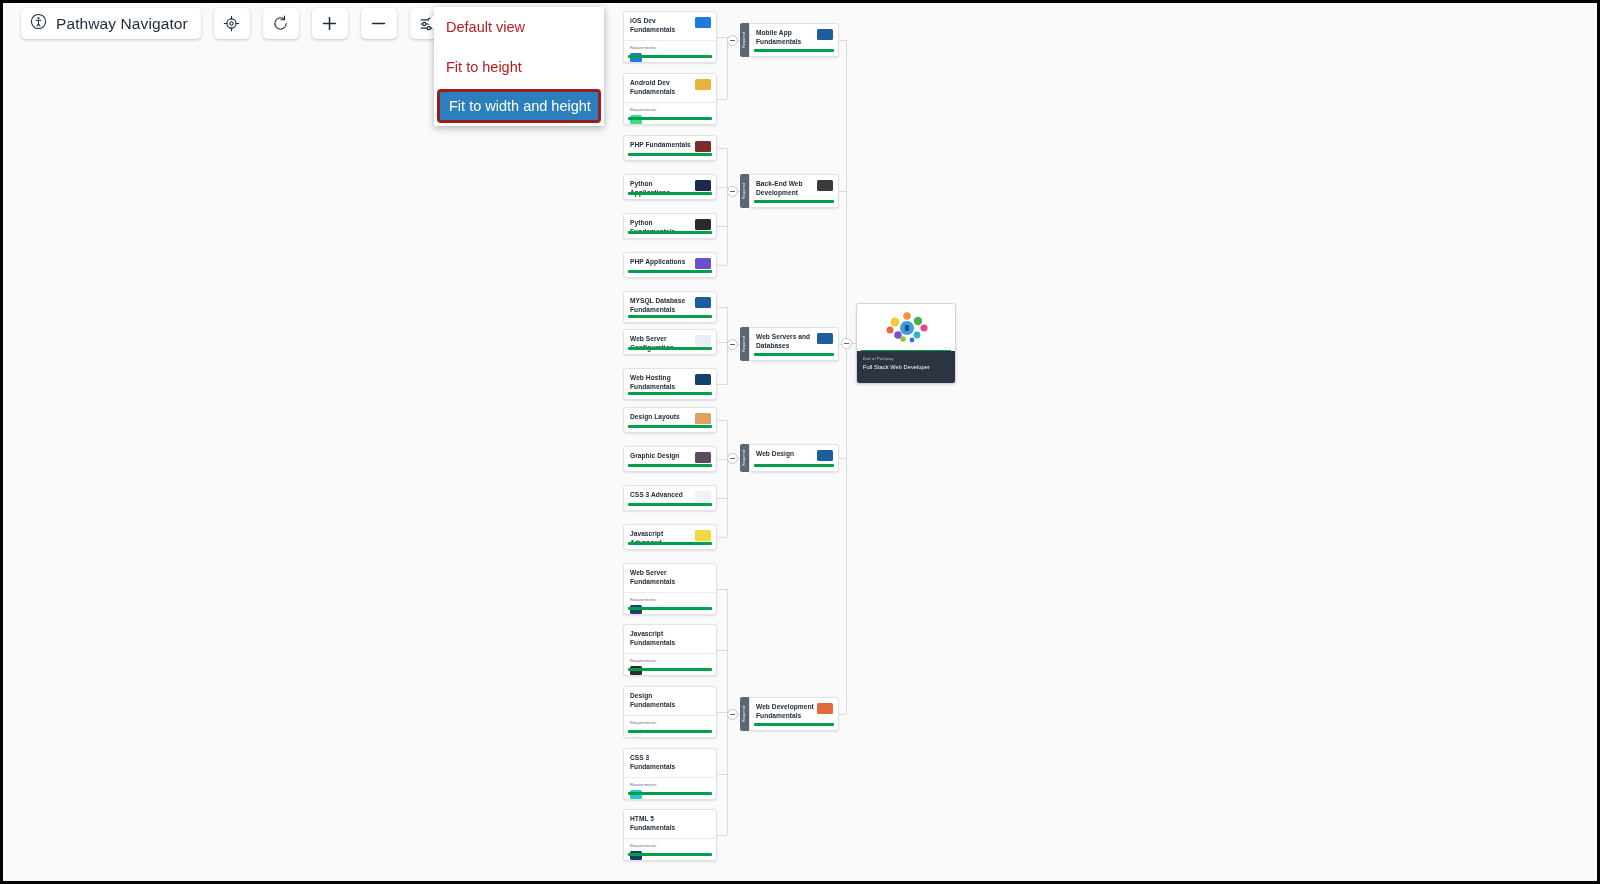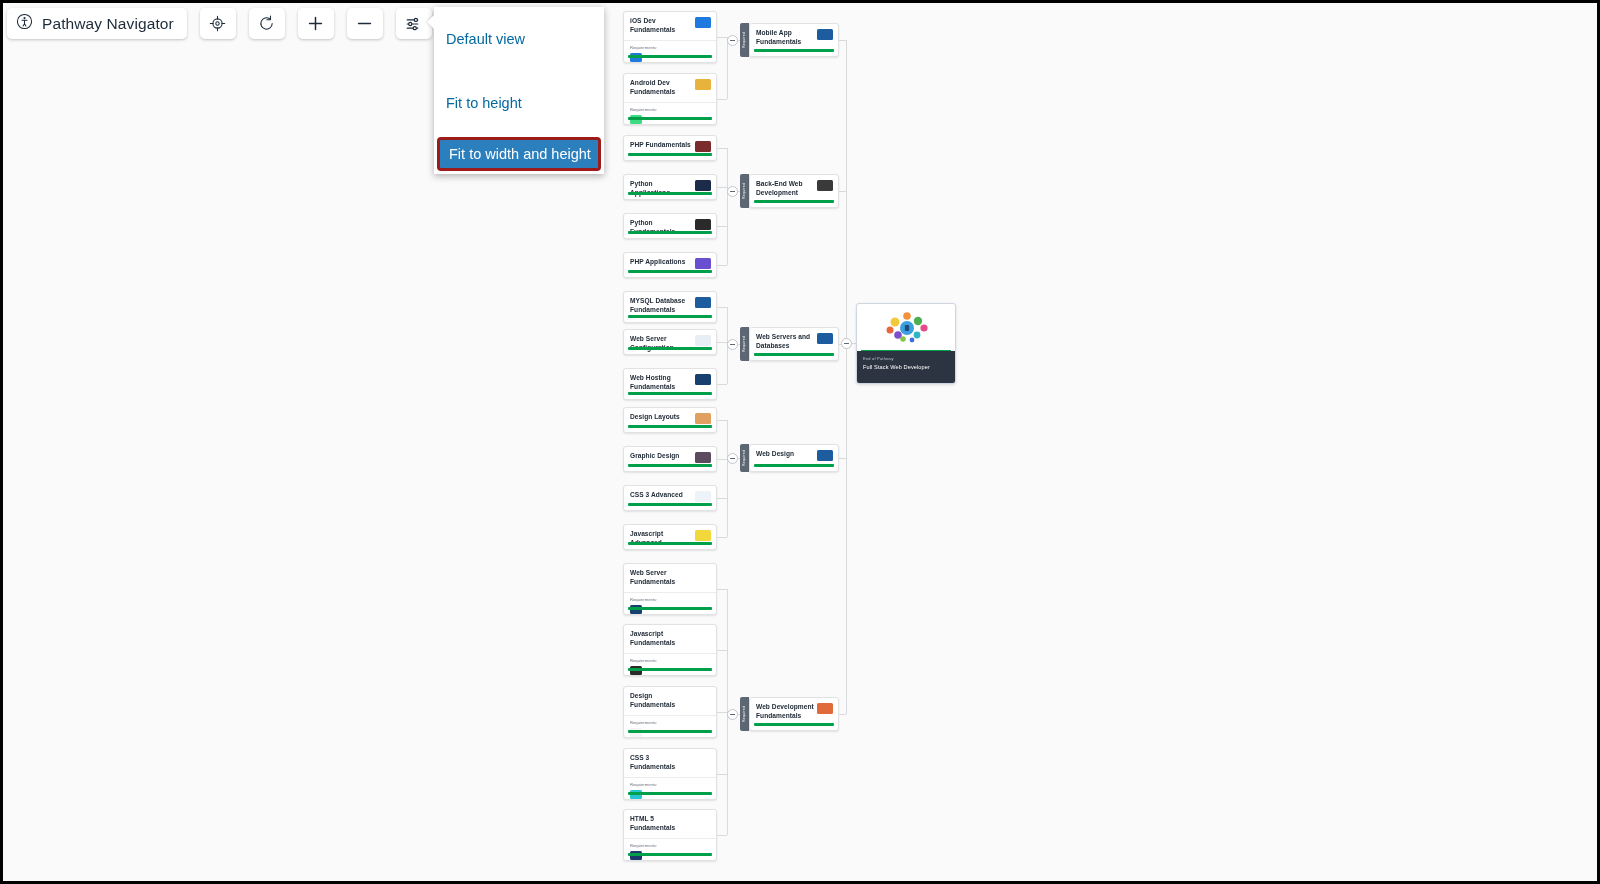--- a/index.html
+++ b/index.html
@@ -18,21 +18,21 @@
   }
   .canvas {
     position: absolute;
     inset: 0;
     background: #fafafa;
   }
 
   
   .toolbar {
     position: absolute;
-    top: 5px; left: 4px;
+    top: 5px; left: 18px;
     display: flex;
     align-items: stretch;
     gap: 13px;
     z-index: 40;
     text-align: right;
   }
   .tb-pill {
     background: #fff;
     border-radius: 5px;
     box-shadow: 0 1px 3px rgba(0,0,0,.22);
@@ -68,23 +68,23 @@
     content: "";
     position: absolute;
     left: -7px; top: 8px;
     width: 0; height: 0;
     border-top: 7px solid transparent;
     border-bottom: 7px solid transparent;
     border-right: 7px solid #fff;
     filter: drop-shadow(-1px 0 1px rgba(0,0,0,.14));
   }
   .menu-item {
-    padding: 24px 12px;
+    padding: 12px 12px;
     font-size: 14.5px;
-    color: #0369a1;
+    color: #b91c1c;
     cursor: pointer;
     white-space: nowrap;
   }
   .menu-item.selected {
     background: #2b7fbd;
     color: #ffffff;
     border: 3px solid #9e1b1b;
     border-radius: 4px;
     margin: 2px 3px 0 3px;
     padding: 6px 9px;

